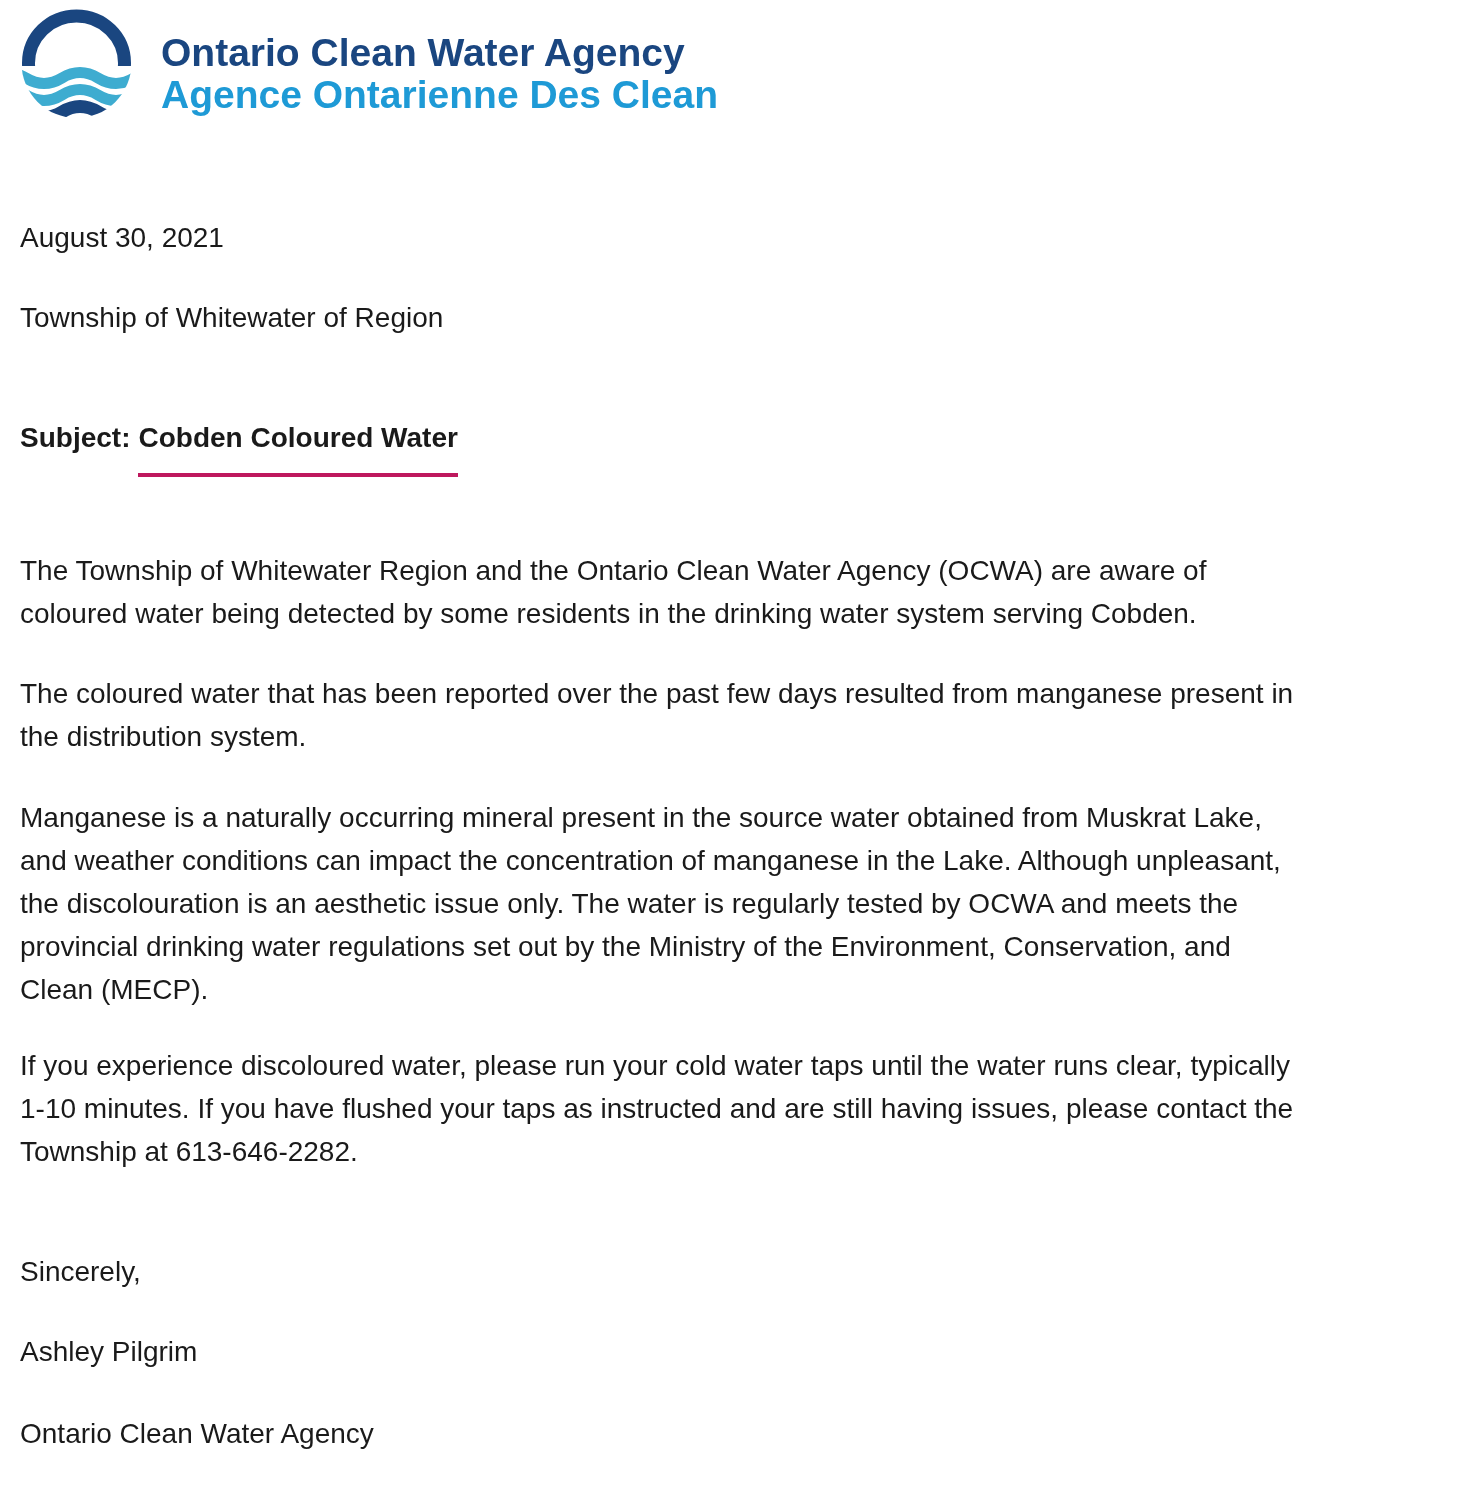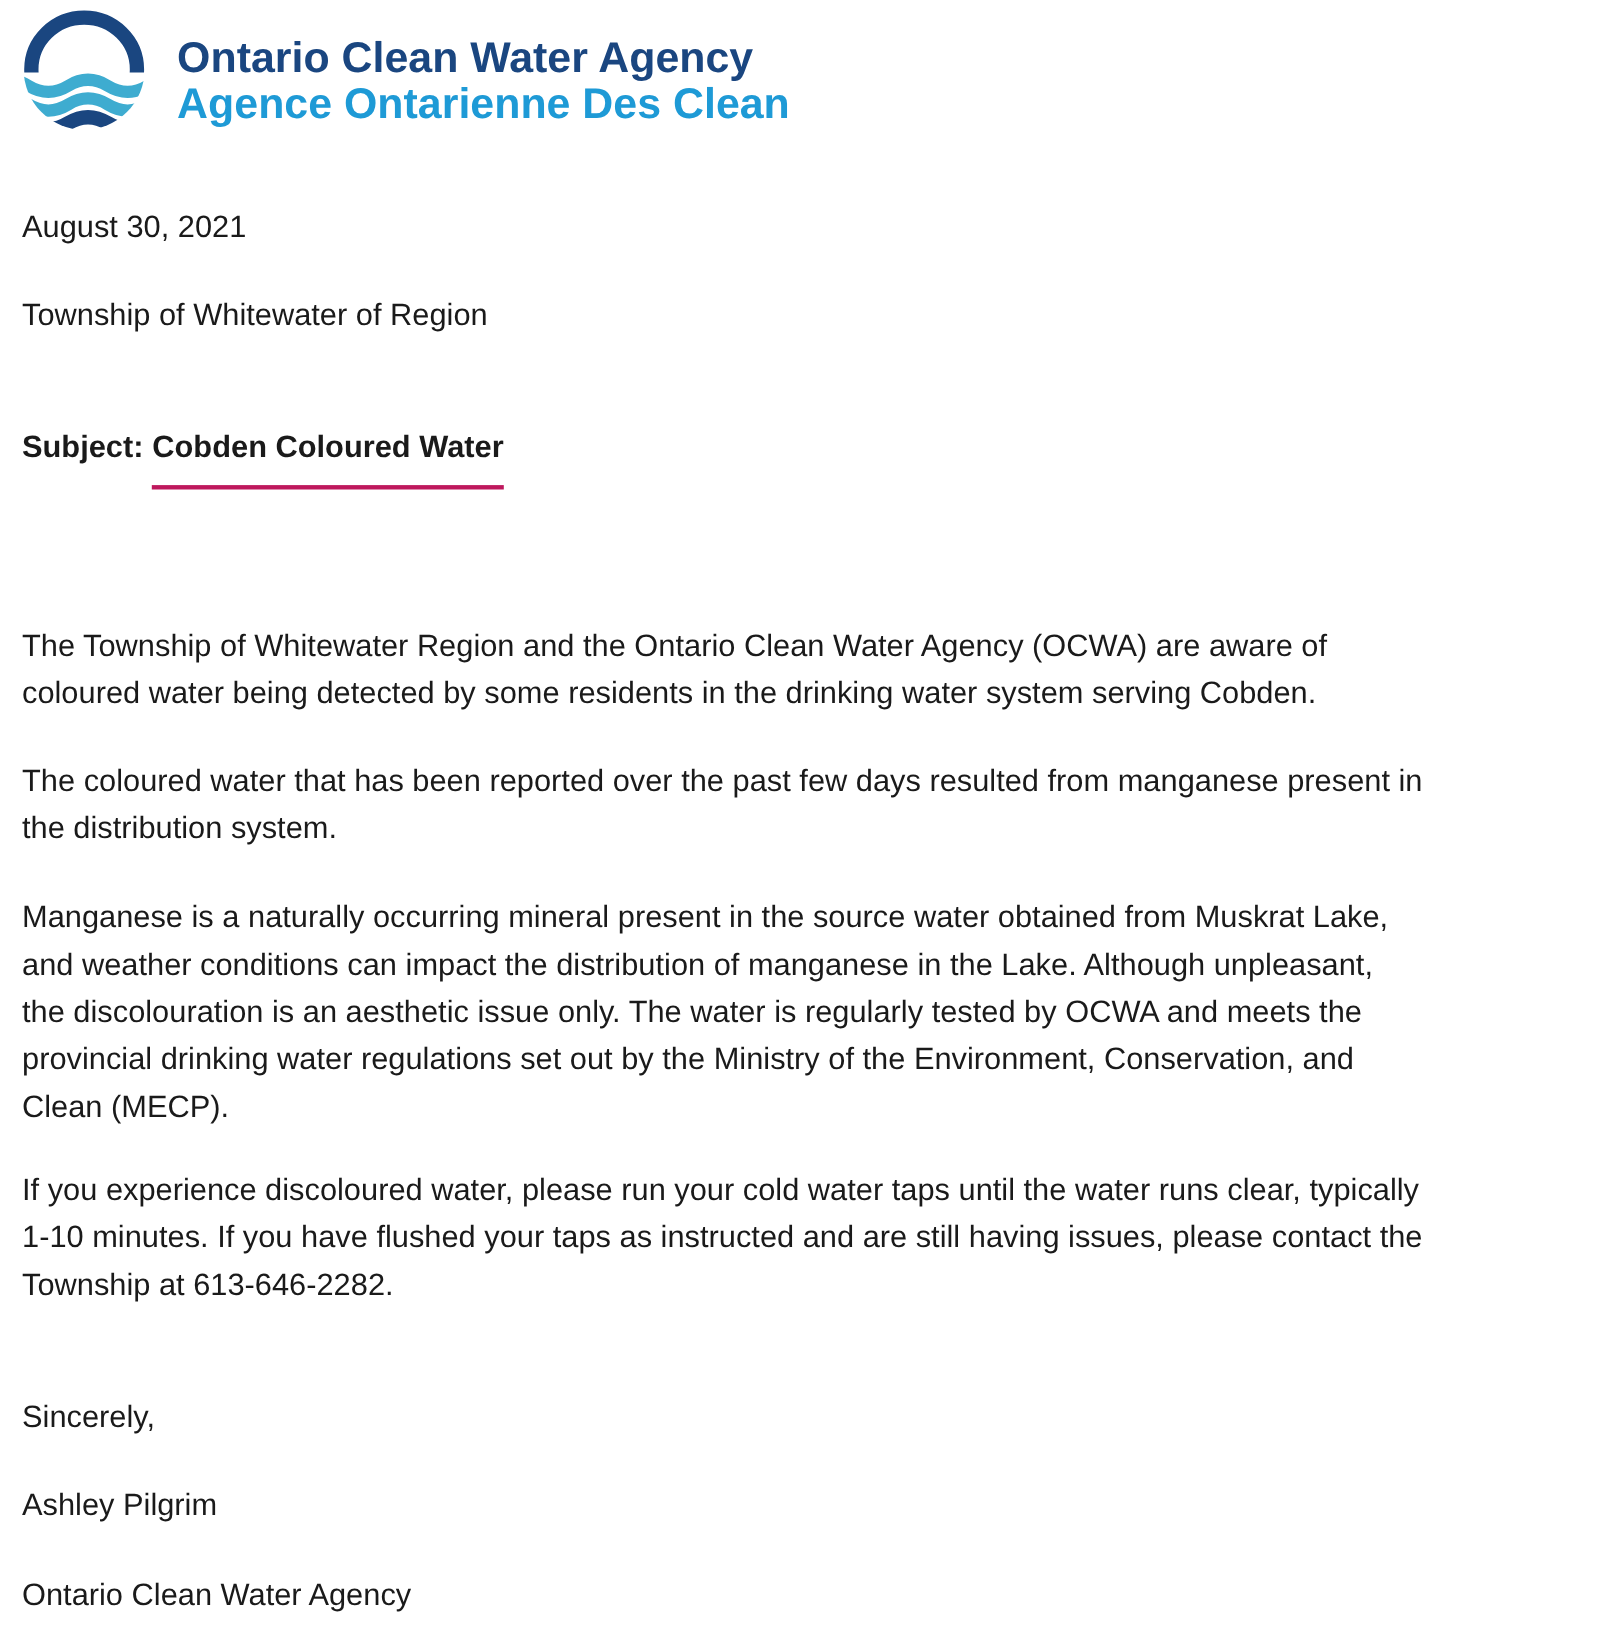--- a/index.html
+++ b/index.html
@@ -39,33 +39,33 @@
   .logo-text .en { color: #1A4680; }
   .logo-text .fr { color: #1E9AD6; }
 
   
   .letter {
     font-size: 28px;
     line-height: 43px;
   }
   .letter .line, .letter p { white-space: nowrap; }
 
-  .date       { margin-top: 64px; }
+  .date       { margin-top: 96px; }
   .recipient  { margin-top: 37px; }
 
   .subject    { margin-top: 77px; font-weight: bold; }
   .subject .subject-text {
     display: inline-block;
     margin-left: 8px;
     border-bottom: 4px solid #be185d;
     padding-bottom: 18px;
     line-height: 34px;
   }
 
-  .para.p1 { margin-top: 120px; }
+  .para.p1 { margin-top: 72px; }
   .para.p2 { margin-top: 37px; }
   .para.p3 { margin-top: 38px; }
   .para.p4 { margin-top: 33px; }
 
   .closing   { margin-top: 77px; }
   .sig-name  { margin-top: 37px; }
   .sig-block { margin-top: 39px; }
 </style>
 </head>
 <body>
@@ -110,21 +110,21 @@
         <div class="line">coloured water being detected by some residents in the drinking water system serving Cobden.</div>
       </div>
 
     <div class="para p2">
         <div class="line">The coloured water that has been reported over the past few days resulted from manganese present in</div>
         <div class="line">the distribution system.</div>
       </div>
 
     <div class="para p3">
         <div class="line">Manganese is a naturally occurring mineral present in the source water obtained from Muskrat Lake,</div>
-        <div class="line">and weather conditions can impact the distribution of manganese in the Lake. Although unpleasant,</div>
+        <div class="line">and weather conditions can impact the concentration of manganese in the Lake. Although unpleasant,</div>
         <div class="line">the discolouration is an aesthetic issue only. The water is regularly tested by OCWA and meets the</div>
         <div class="line">provincial drinking water regulations set out by the Ministry of the Environment, Conservation, and</div>
         <div class="line">Clean (MECP).</div>
       </div>
 
     <div class="para p4">
         <div class="line">If you experience discoloured water, please run your cold water taps until the water runs clear, typically</div>
         <div class="line">1-10 minutes. If you have flushed your taps as instructed and are still having issues, please contact the</div>
         <div class="line">Township at 613-646-2282.</div>
       </div>

